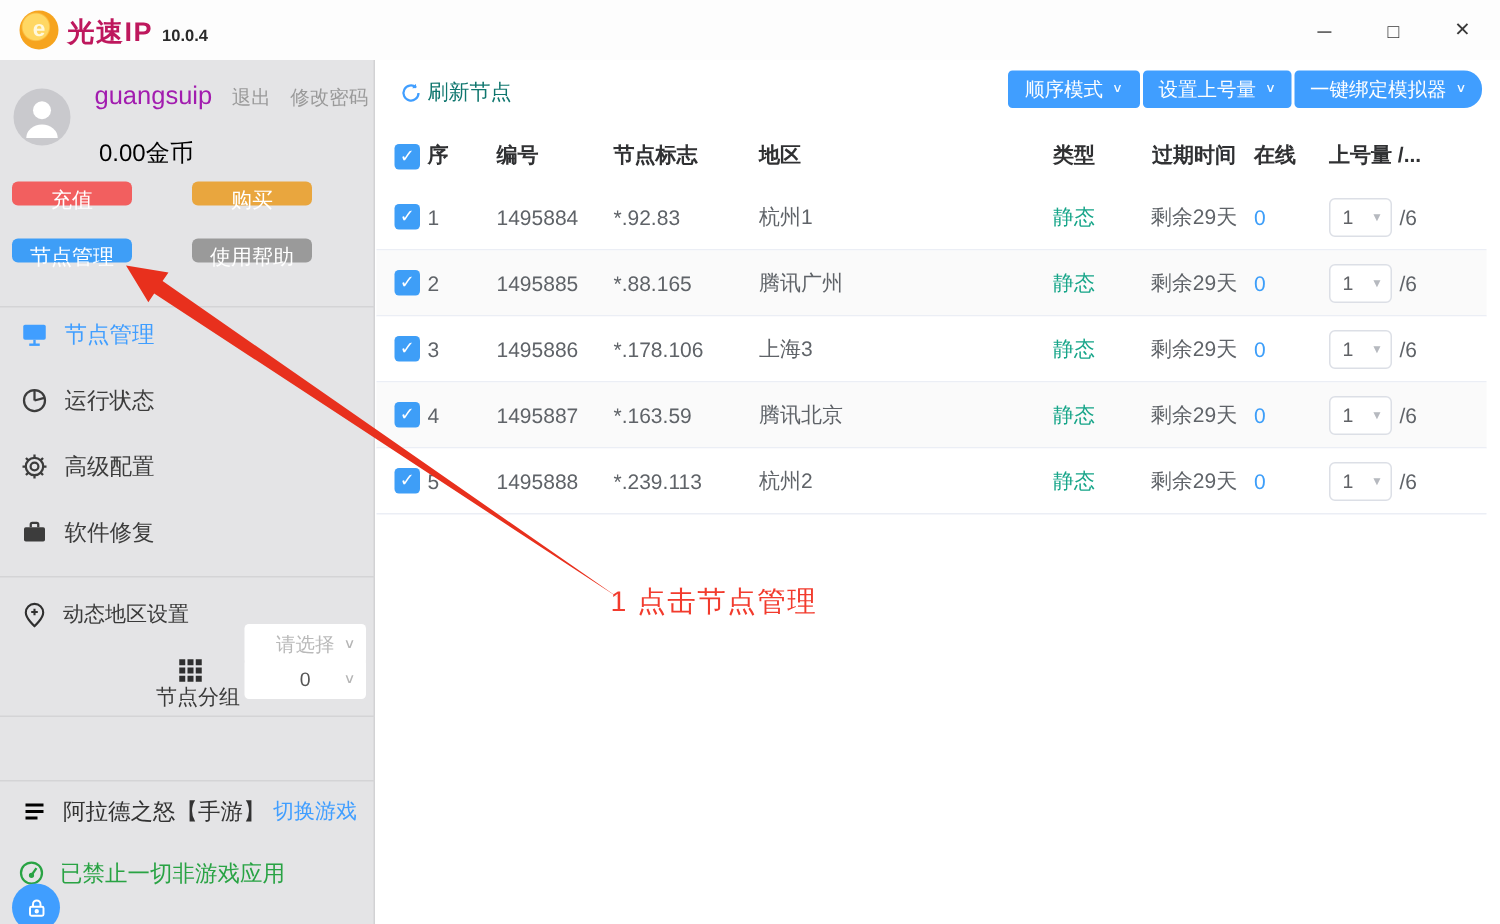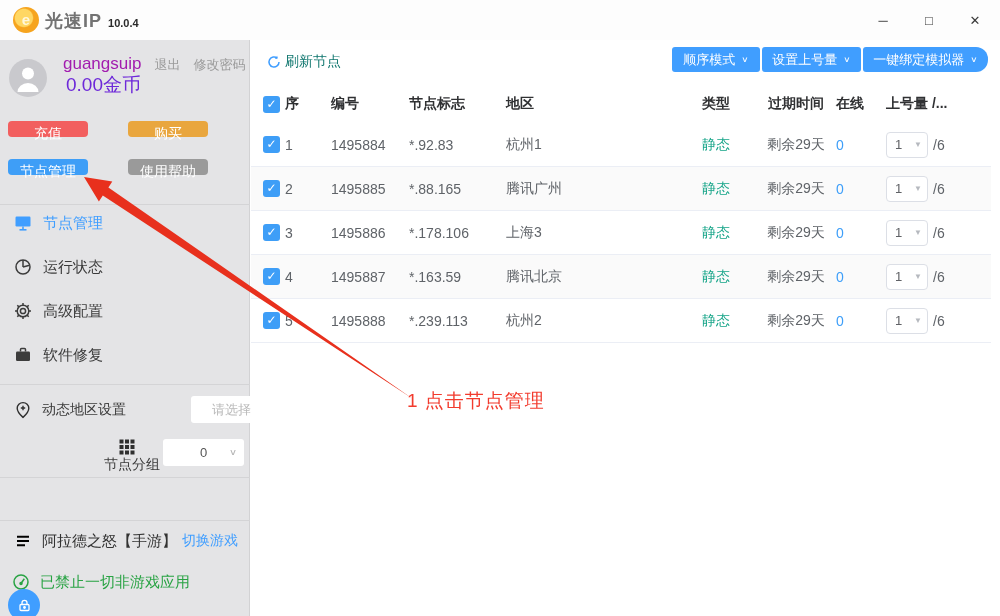--- a/index.html
+++ b/index.html
@@ -7,35 +7,35 @@
   body { font-family:"Liberation Sans","DejaVu Sans",sans-serif; background:#fff; position:relative; overflow:hidden; }
   .app { position:absolute; inset:0; }
 
   
   .titlebar { position:absolute; left:0; top:0; width:1000px; height:40px; background:#fdfdfd; }
   .logo { position:absolute; left:13px; top:7px; width:26px; height:26px; border-radius:50%;
           background:radial-gradient(circle at 42% 42%, #ffd763 40%, #f6a41e 46%);
           display:flex; align-items:center; justify-content:center; }
   .logo span { color:#fff8dc; font-weight:bold; font-size:15px; line-height:1; transform:translateY(-1px); }
   .title-wrap { position:absolute; left:45px; top:0; height:40px; display:flex; align-items:baseline; padding-top:9px; }
-  .app-title { font-size:18px; font-weight:bold; color:#737373; letter-spacing:1px; }
+  .app-title { font-size:18px; font-weight:bold; color:#be185d; letter-spacing:1px; }
   .app-version { font-size:11px; font-weight:bold; color:#2a2a2a; margin-left:6px; }
   .win-controls { position:absolute; right:10px; top:0; height:40px; display:flex; align-items:center; gap:16px; }
   .win-btn { width:30px; height:28px; display:flex; align-items:center; justify-content:center;
              font-size:13px; color:#3a3a3a; cursor:pointer; }
 
   
   .sidebar { position:absolute; left:0; top:40px; width:250px; height:576px; background:#e4e4e6; border-right:1px solid #d2d2d4; }
   .divider { position:absolute; left:0; width:250px; height:1px; background:#d4d4d6; }
 
   .avatar { position:absolute; left:9px; top:19px; width:38px; height:38px; border-radius:50%; background:#c9c9cd; overflow:hidden; }
   .user-line { position:absolute; left:63px; top:14px; display:flex; align-items:baseline; white-space:nowrap; }
   .user-name { font-size:17px; color:#a21caf; }
   .user-link { font-size:13px; color:#9a9a9a; margin-left:13px; cursor:pointer; }
-  .user-balance { position:absolute; left:66px; top:32px; font-size:19px; color:#6d28d9; }
+  .user-balance { position:absolute; left:66px; top:52px; font-size:16px; color:#000000; }
 
   .side-btn { position:absolute; width:80px; height:16px; border:none; border-radius:4px; color:#fff;
               font-size:14px; line-height:24px; text-align:center; cursor:pointer; font-family:inherit; }
   .btn-charge { left:8px;  top:81px;  background:#f25f5f; }
   .btn-buy    { left:128px; top:81px; background:#e9a63e; }
   .btn-node   { left:8px;  top:119px; background:#3e9ef7; }
   .btn-help   { left:128px; top:119px; background:#9a9a9a; }
 
   .nav { position:absolute; left:0; top:161px; width:250px; }
   .nav-item { height:44px; display:flex; align-items:center; padding-left:14px; color:#3c3c3c; font-size:15px; cursor:pointer; }
@@ -177,21 +177,21 @@
 
     <div class="divider" style="top:344px;"></div>
 
     <div class="setting-row" style="top:355px;">
       <svg class="nav-ic" viewBox="0 0 18 18" fill="none" stroke="currentColor" stroke-width="1.4">
         <path d="M9 1.6 C5.7 1.6 3.2 4.2 3.2 7.3 c0 4 5.8 9.1 5.8 9.1 s5.8 -5.1 5.8 -9.1 C14.8 4.2 12.3 1.6 9 1.6 Z"></path>
         <path d="M9 4.8 v4.4 M6.8 7 h4.4"></path>
       </svg>
       <span class="setting-label">动态地区设置</span>
     </div>
-    <div class="side-select" style="top:356px;margin-left:28px;">
+    <div class="side-select" style="top:376px;">
       <span class="sel-value placeholder">请选择</span>
       <span class="chev">∨</span>
     </div>
 
     <div class="setting-row" style="top:398px;flex-direction:column;">
       <svg class="nav-ic" viewBox="0 0 18 18" fill="currentColor">
         <rect x="1.5" y="1.5" width="4" height="4"></rect>
           <rect x="7" y="1.5" width="4" height="4"></rect>
           <rect x="12.5" y="1.5" width="4" height="4"></rect>
         <rect x="1.5" y="7" width="4" height="4"></rect>

